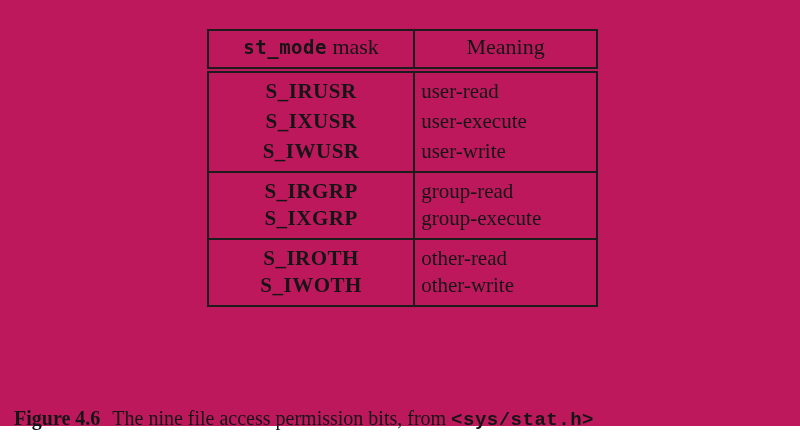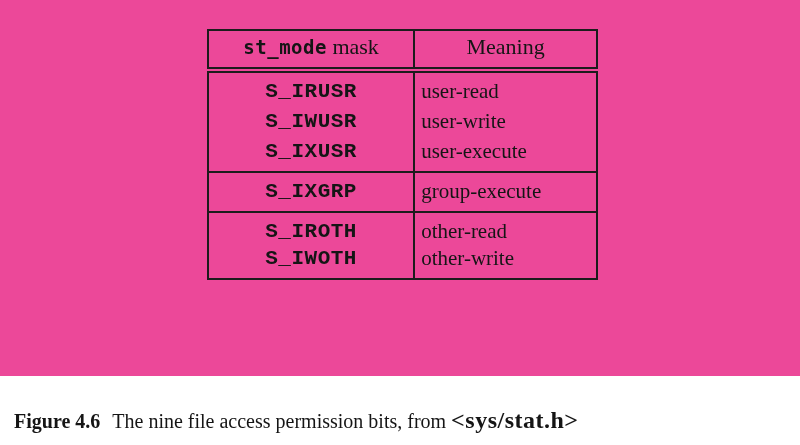--- a/index.html
+++ b/index.html
@@ -3,21 +3,21 @@
 <meta charset="utf-8">
 <style>
   * { margin: 0; padding: 0; box-sizing: border-box; }
   html, body {
     width: 800px; height: 445px;
     background: #ffffff;
     font-family: "Liberation Serif", serif;
     color: #151515;
     overflow: hidden;
   }
-  .page { position: relative; width: 800px; height: 376px; background: #ec4899; }
+  .page { position: relative; width: 800px; height: 426px; background: #be185d; }
 
   .perm-table {
     position: absolute;
     left: 207px; top: 29px;
     width: 391px;
     border-collapse: collapse;
     table-layout: fixed;
   }
   .perm-table col.c-mask { width: 53%; }
   .perm-table col.c-meaning { width: 47%; }
@@ -49,21 +49,21 @@
     border-right: 2px solid #1c1c1c;
     text-align: center;
   }
   .perm-table td.cell-meaning {
     text-align: left;
   }
   .perm-table tbody tr:first-child td { padding-top: 6px; }
   .perm-table tbody tr:last-child td { padding-bottom: 7px; }
 
   .mono {
-    font-family: Liberation Mono, monospace;
+    font-family: Liberation Serif, serif;
     font-weight: bold;
     font-size: 19px;
     letter-spacing: 0.5px;
   }
   .hdr-mono {
     font-family: "DejaVu Sans Mono", "Liberation Mono", monospace;
     font-weight: bold;
     font-size: 19px;
     letter-spacing: 0.5px;
   }
@@ -73,23 +73,23 @@
     left: 14px; top: 407px;
     font-size: 20px;
     white-space: nowrap;
   }
   .caption .fig-label {
     font-weight: bold;
     margin-right: 12px;
     font-family: Liberation Serif, serif;
   }
   .caption .code-ref {
-    font-family: Liberation Serif, serif;
+    font-family: Liberation Mono, monospace;
     font-weight: bold;
-    font-size: 24px;
+    font-size: 19px;
     letter-spacing: 0.5px;
   }
 </style>
 </head>
 <body>
 
 <div class="page">
 
   <table class="perm-table">
     <colgroup>
@@ -102,30 +102,34 @@
         <th class="col-meaning">Meaning</th>
       </tr>
     </thead>
 
     <tbody class="group-first">
       <tr>
         <td class="cell-mask mono">S_IRUSR</td>
         <td class="cell-meaning">user-read</td>
       </tr>
       <tr>
+        <td class="cell-mask mono">S_IXUSR</td>
+        <td class="cell-meaning">user-execute</td>
+      </tr>
+      <tr>
         <td class="cell-mask mono">S_IWUSR</td>
         <td class="cell-meaning">user-write</td>
-      </tr>
-      <tr>
-        <td class="cell-mask mono">S_IXUSR</td>
-        <td class="cell-meaning">user-execute</td>
       </tr>
     </tbody>
 
     <tbody>
+      <tr>
+        <td class="cell-mask mono">S_IRGRP</td>
+        <td class="cell-meaning">group-read</td>
+      </tr>
       <tr>
         <td class="cell-mask mono">S_IXGRP</td>
         <td class="cell-meaning">group-execute</td>
       </tr>
     </tbody>
 
     <tbody>
       <tr>
         <td class="cell-mask mono">S_IROTH</td>
         <td class="cell-meaning">other-read</td>

